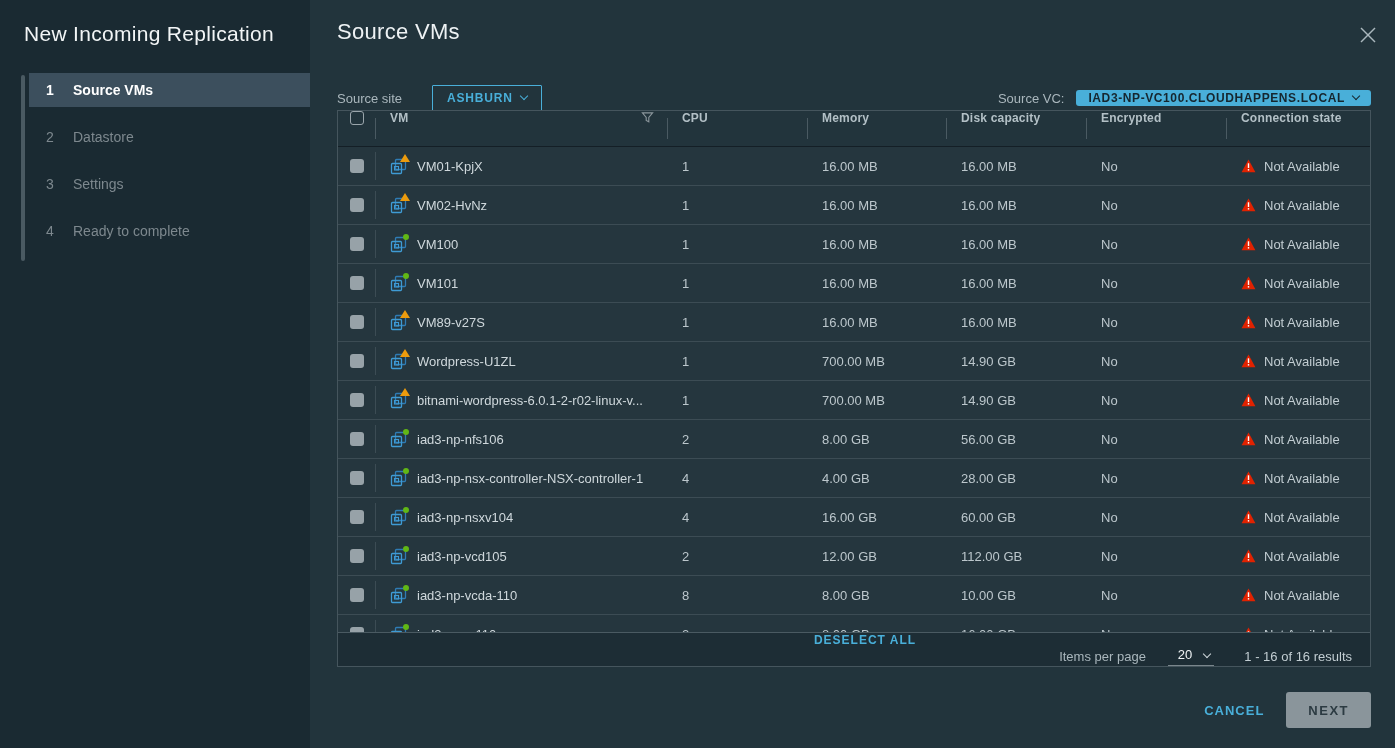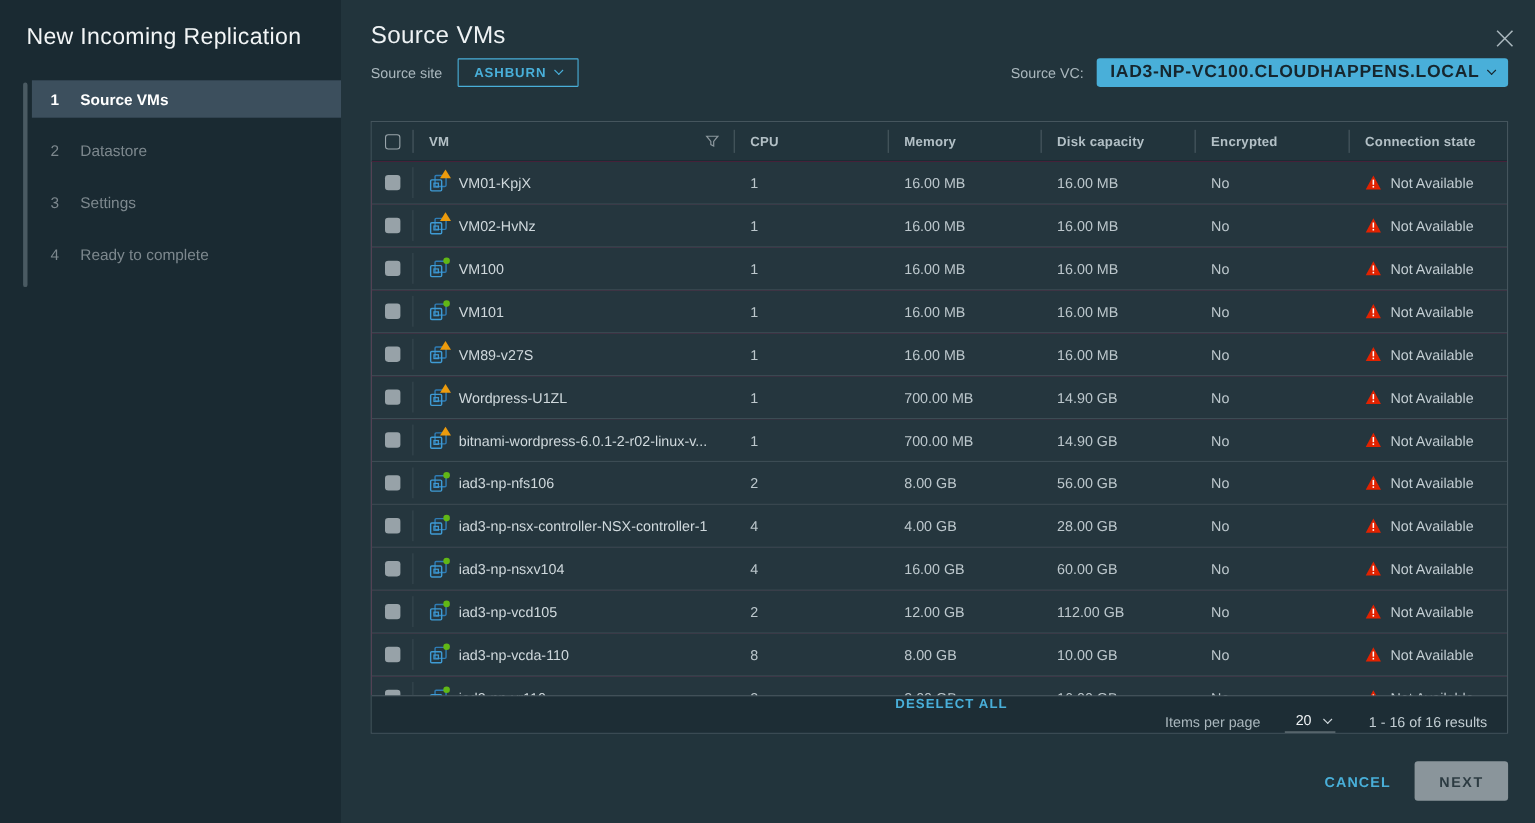--- a/index.html
+++ b/index.html
@@ -23,43 +23,43 @@
   
   .main { position:absolute; left:310px; top:0; width:1085px; height:748px;
     background:#22343c; }
   .panel-title { position:absolute; left:27px; top:19px; font-size:22px;
     font-weight:300; letter-spacing:.3px; color:#eef2f4; }
   .close-btn { position:absolute; right:16px; top:26px; width:20px; height:20px;
     cursor:pointer; }
   .close-btn svg { width:18px; height:18px; stroke:#aab7bd; stroke-width:1.4; }
 
   
-  .toolbar { position:absolute; left:27px; right:24px; top:52px; height:28px;
-    display:flex; align-items:center; }
+  .toolbar { position:absolute; left:27px; right:24px; top:84px; height:28px;
+    display:flex; align-items:center;gap:16px; }
   .lbl { font-size:13px; color:#aab7bd; }
   .site-btn { margin-left:14px; display:flex; align-items:center; height:26px;
     padding:0 14px; border:1px solid #49afd9; border-radius:1px; color:#49afd9;
     font-size:12px; font-weight:700; letter-spacing:.8px; background:transparent;
     cursor:pointer;text-align:right; }
   .toolbar-right { margin-left:auto; display:flex; align-items:center; }
-  .vc-btn { margin-left:12px; display:flex; align-items:center; height:26px;
+  .vc-btn { margin-left:12px; display:flex; align-items:center; height:16px;
     padding:0 12px; background:#49afd9; border:none; border-radius:3px;
-    color:#16262e; font-size:16px; font-weight:700; letter-spacing:.6px;
+    color:#16262e; font-size:12px; font-weight:700; letter-spacing:.6px;
     cursor:pointer; }
   .chev { display:inline-block; width:6px; height:6px; border-right:1.6px solid currentColor;
     border-bottom:1.6px solid currentColor; transform:rotate(45deg);
     margin-left:8px; margin-top:-4px; }
 
   
   .grid { position:absolute; left:27px; right:24px; top:110px;
     border:1px solid #45555d; }
   .grid-row { display:grid;
     grid-template-columns:38px 292px 140px 139px 140px 140px auto; }
   .grid-header { height:36px; background:#22343c; border-bottom:1px solid #141f26; }
-  .hcell { position:relative; display:flex; align-items:center; padding:0 14px;
+  .hcell { position:relative; display:flex; padding:0 14px;
     font-size:12px; font-weight:700; color:#b3c0c6; letter-spacing:.2px; }
   .hcell:not(:last-child)::after { content:""; position:absolute; right:0; top:20%;
     height:60%; width:1px; background:#4a5a62; }
   .hcell.check { justify-content:center; padding:0; }
   .filter-icon { margin-left:auto; display:flex; }
   .filter-icon svg { width:13px; height:13px; }
 
   .grid-body { height:485px; overflow:hidden; background:#be185d; }
   .row { height:39px; background:#25363e; border-bottom:1px solid #3c4c54; }
   .cell { display:flex; align-items:center; padding:0 14px; font-size:13px;

